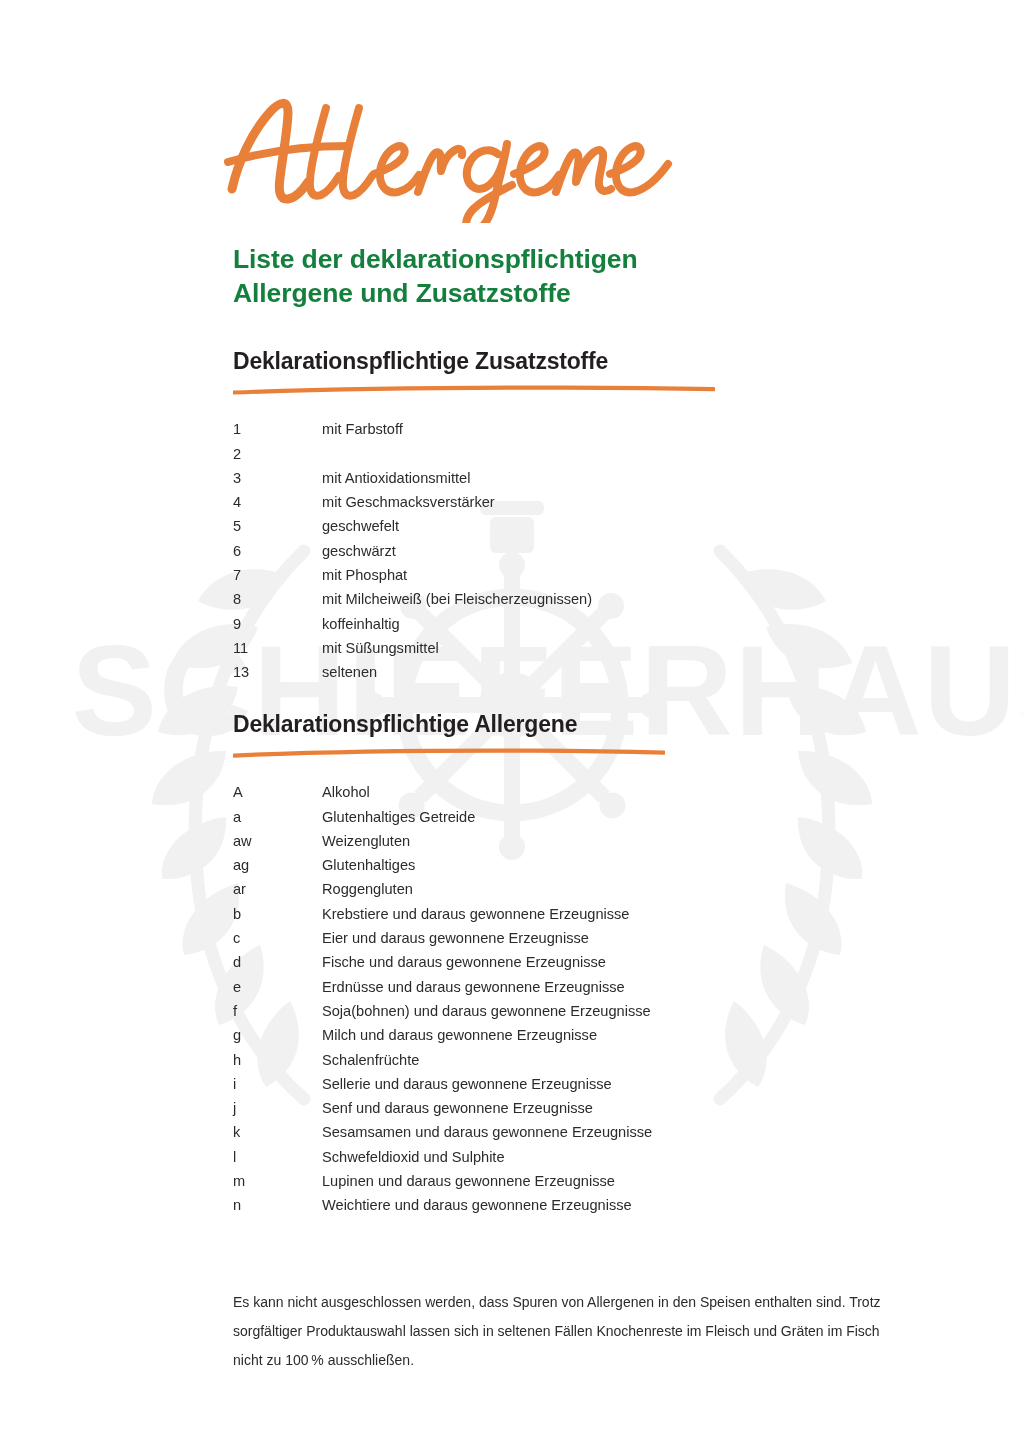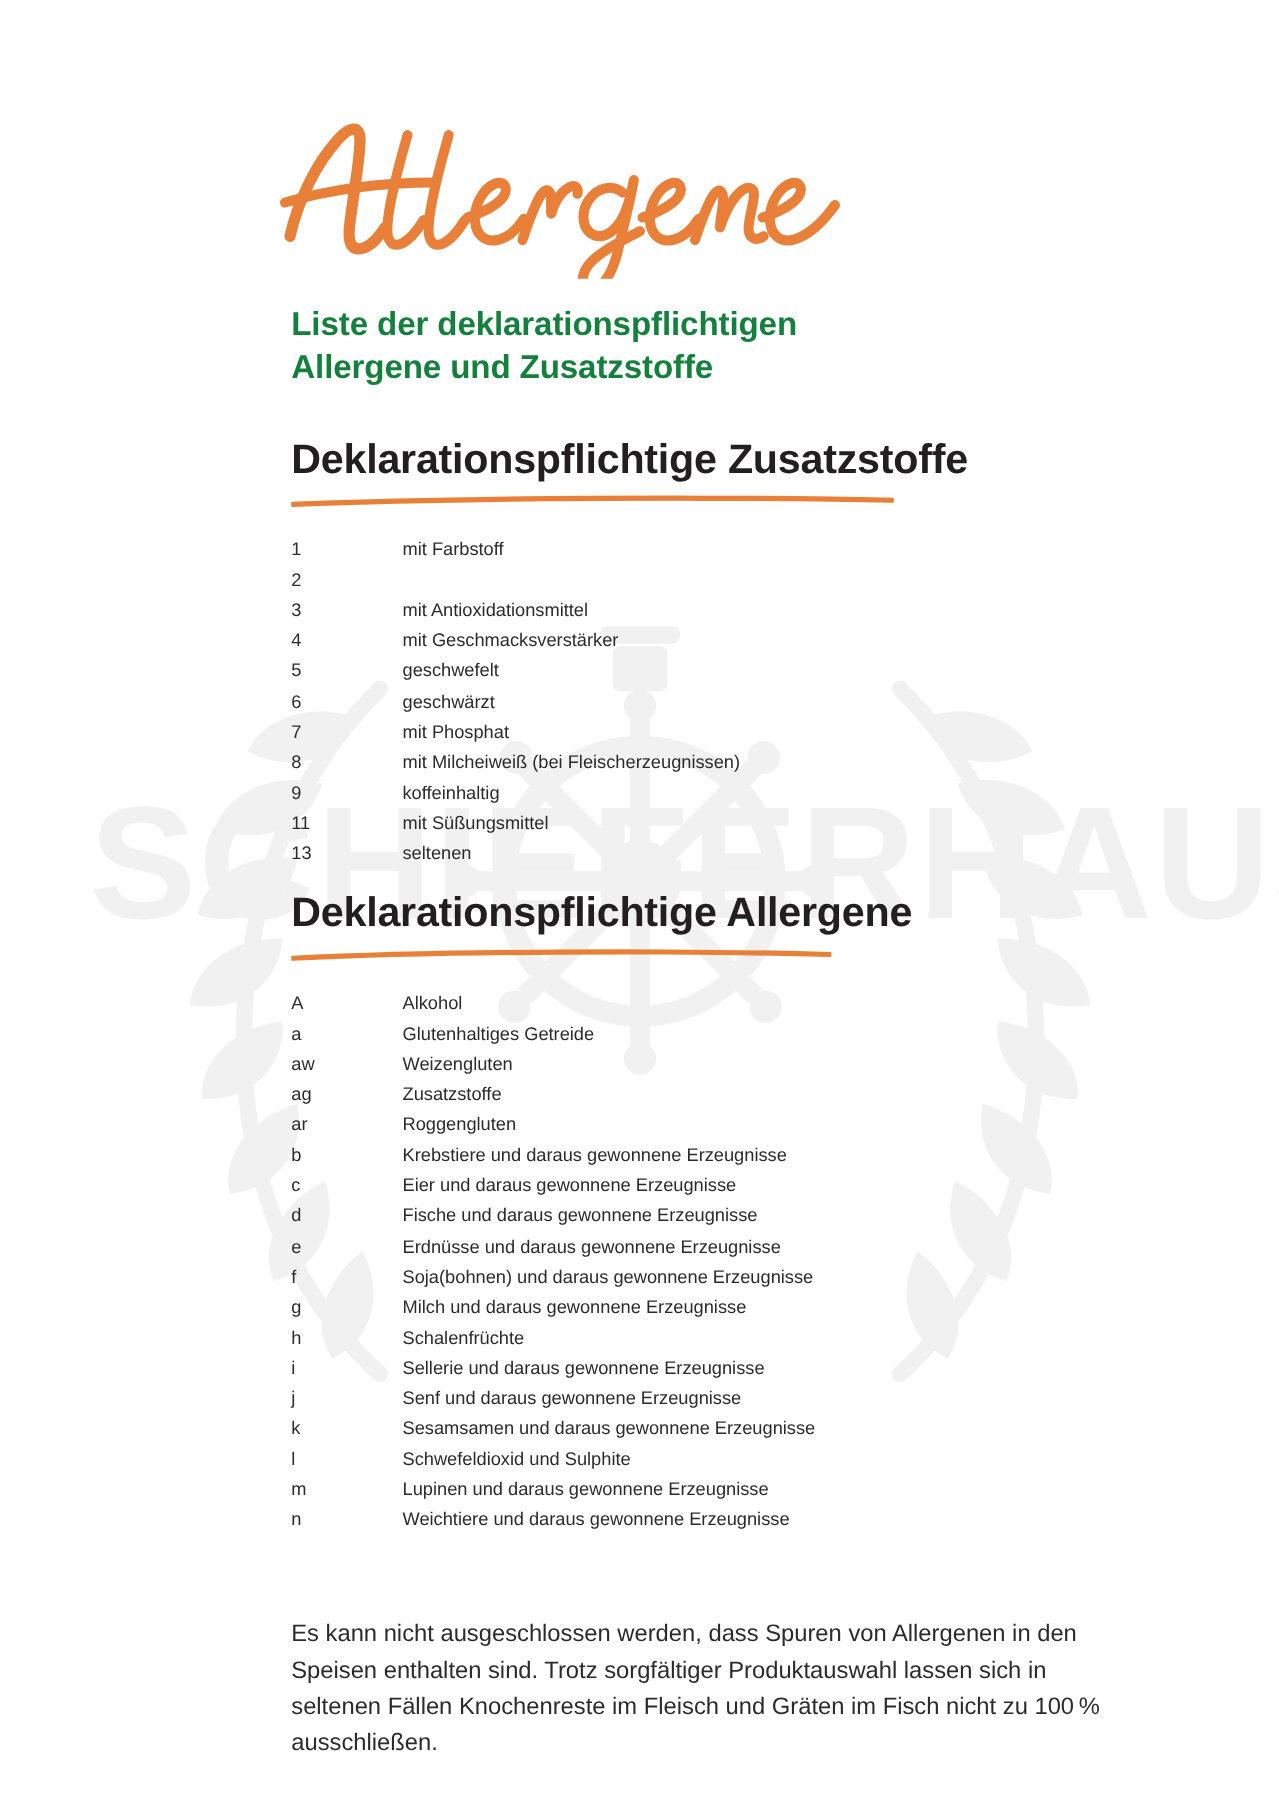--- a/index.html
+++ b/index.html
@@ -72,21 +72,21 @@
   }
 
   .section {
     position: absolute;
     left: 233px;
   }
   .section-1 { top: 349px; }
   .section-2 { top: 712px; }
 
   .section-title {
-    font-size: 33px;
+    font-size: 23px;
     font-weight: bold;
     color: #231f20;
     letter-spacing: -0.2px;
     line-height: 1.1;
     margin: 0;
   }
   .rule {
     margin-top: 11px;
     height: 10px;
   }
@@ -109,21 +109,21 @@
   .entry .label {
     flex: 1 1 auto;
     white-space: nowrap;
   }
 
   .disclaimer {
     position: absolute;
     left: 233px;
     top: 1274px;
     width: 660px;
-    font-size: 19px;
+    font-size: 14px;
     line-height: 29px;
     color: #2b2b2b;
   }
 </style>
 </head>
 <body>
 
 <div class="page">
 
   <div class="watermark">
@@ -292,21 +292,21 @@
         <div class="entry">
             <span class="code">a</span>
             <span class="label">Glutenhaltiges Getreide</span>
           </div>
         <div class="entry">
             <span class="code">aw</span>
             <span class="label">Weizengluten</span>
           </div>
         <div class="entry">
             <span class="code">ag</span>
-            <span class="label">Zusatzstoffe</span>
+            <span class="label">Glutenhaltiges</span>
           </div>
         <div class="entry">
             <span class="code">ar</span>
             <span class="label">Roggengluten</span>
           </div>
         <div class="entry">
             <span class="code">b</span>
             <span class="label">Krebstiere und daraus gewonnene Erzeugnisse</span>
           </div>
         <div class="entry">

